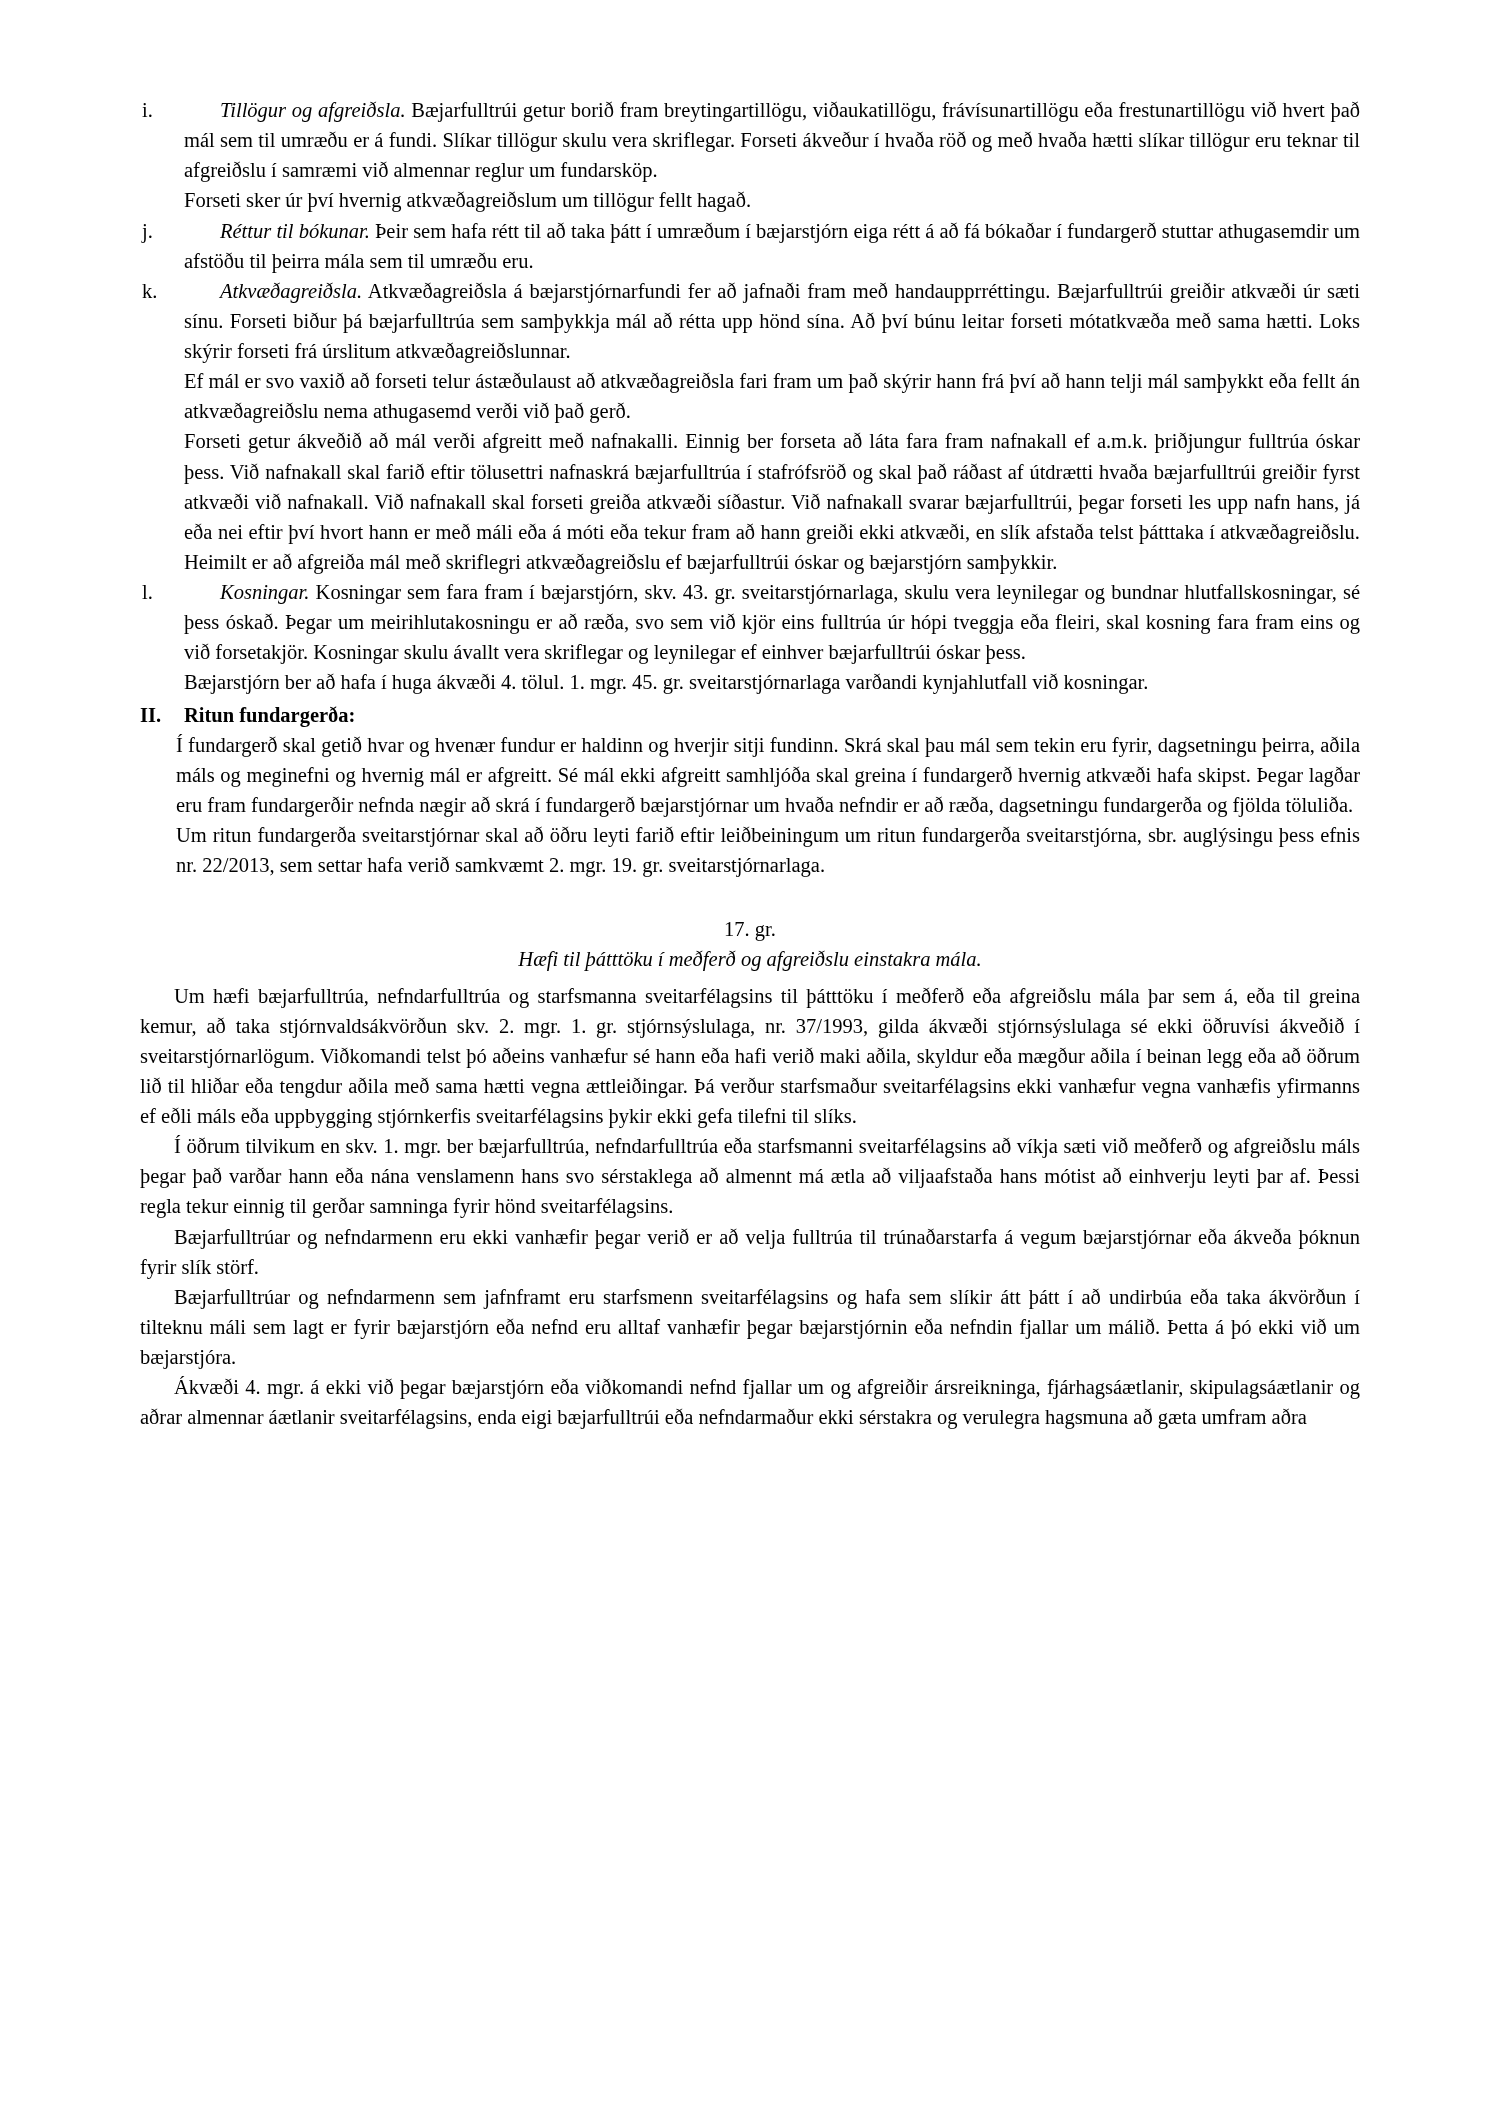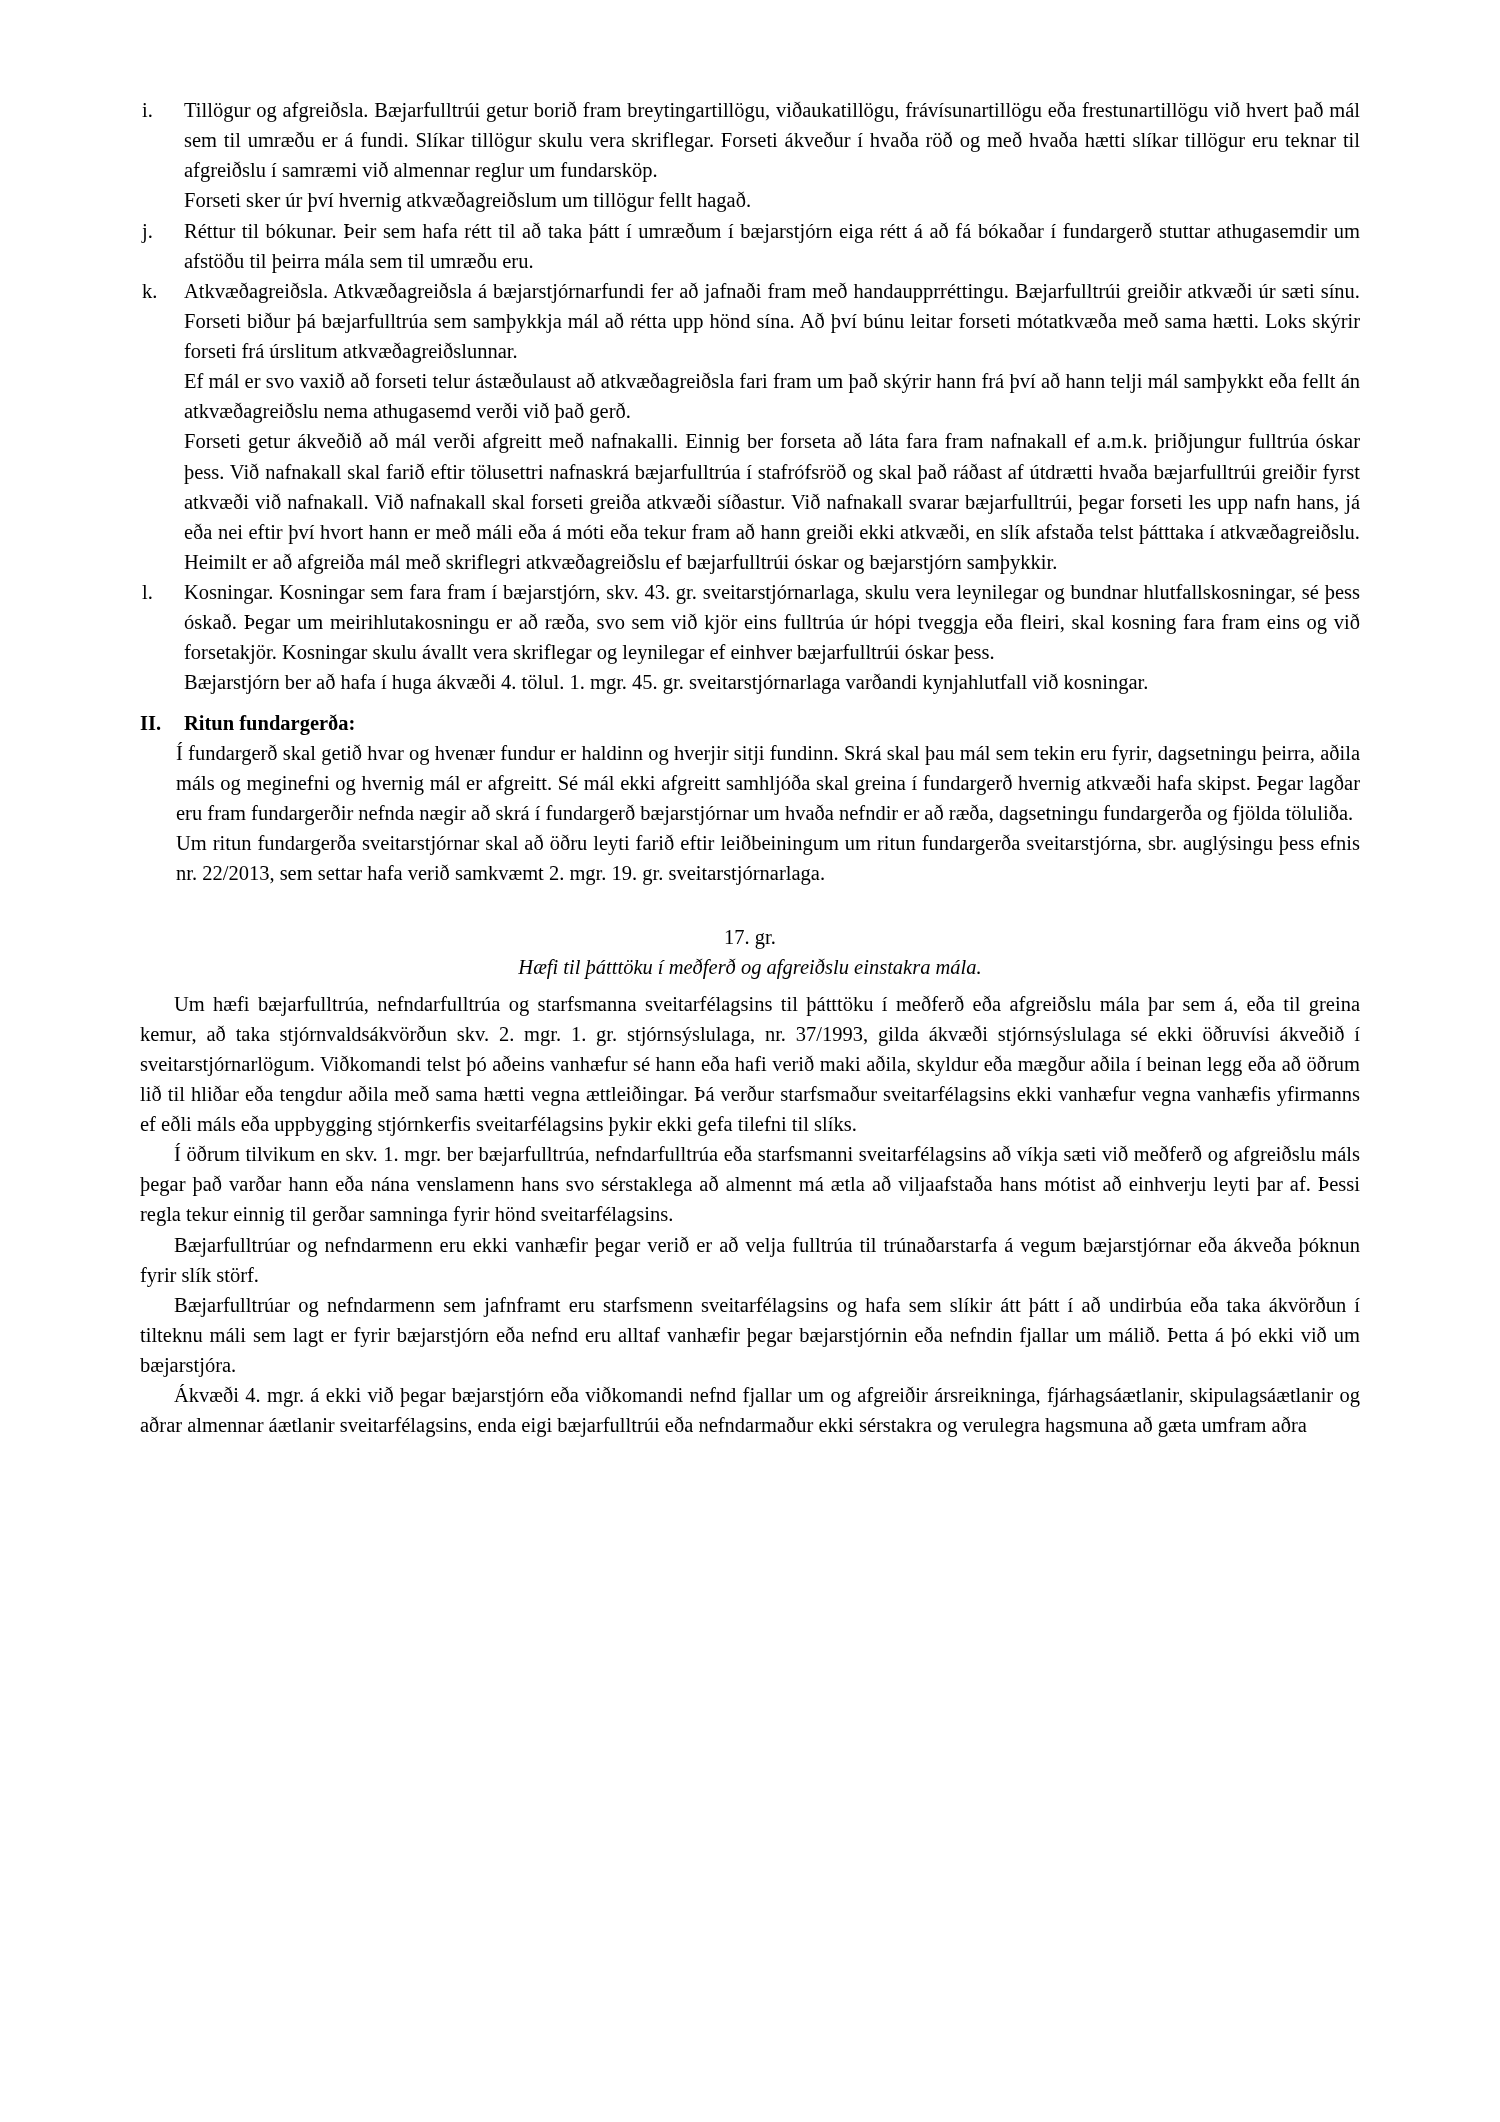--- a/index.html
+++ b/index.html
@@ -41,32 +41,34 @@
     font-style: normal;
     font-weight: bold;
     text-align: left;
     padding-left: 2px;
   }
   .item-body {
     flex: 1 1 auto;
     text-align: justify;
   }
   .lead-italic {
+    font-style: italic;
+    margin-left: 36px;
   }
   .sub-para {
     margin-left: 36px;
     text-align: justify;
   }
   .indent {
     text-indent: 34px;
   }
   .section-head {
     display: flex;
     align-items: flex-start;
-    margin-top: 10px;
+    margin-top: 2px;
   }
   .section-head .num {
     width: 44px;
     flex: 0 0 44px;
     font-weight: bold;
     text-align: left;
   }
   .section-head .title {
     font-weight: bold;
   }

